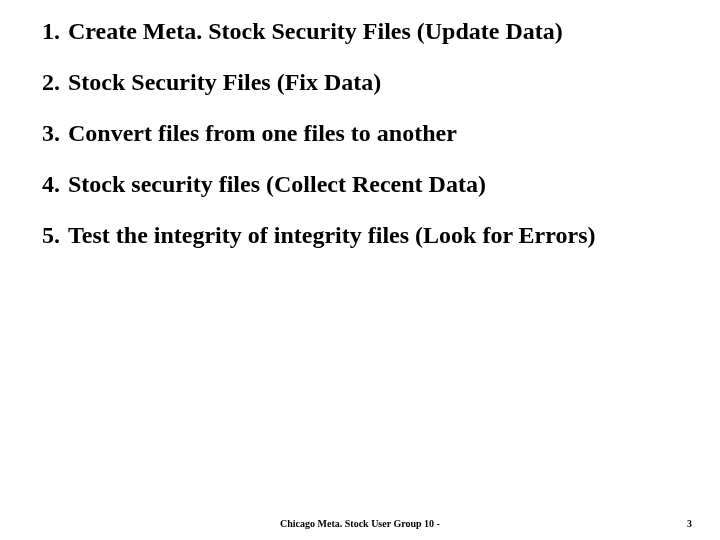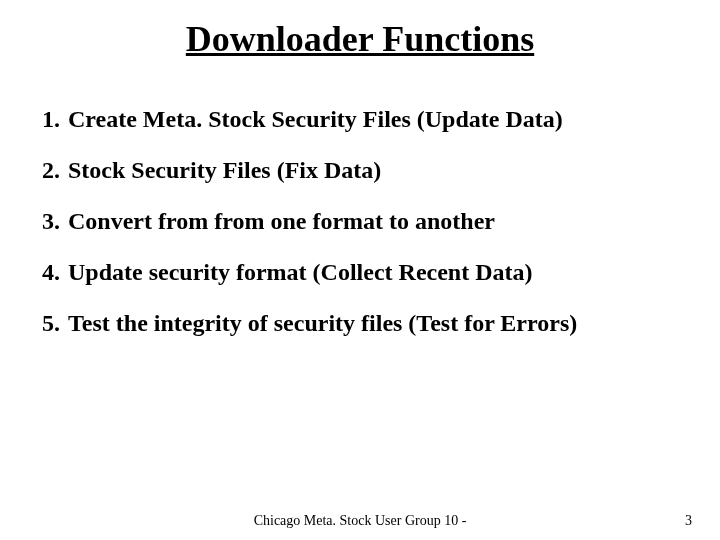--- a/index.html
+++ b/index.html
@@ -51,62 +51,61 @@
     }
     .footer {
       position: absolute;
       bottom: 10px;
       left: 0;
       width: 100%;
       padding: 0 28px;
       display: flex;
       justify-content: space-between;
       align-items: flex-start;
-      font-size: 14px;
-      font-weight: normal;
+      font-size: 10px;
+      font-weight: bold;
     }
     .footer-left {
       width: 100px;
     }
     .footer-center {
       flex: 1;
       text-align: center;
       line-height: 1.2;
     }
     .footer-right {
       width: 100px;
       text-align: right;
     }
   </style>
 </head>
 <body>
 
 <div class="slide">
-  <h1 class="title">Downloader Functions</h1>
 
   <ol class="list">
     <li class="list-item">
       <span class="list-number">1.</span>
       <span class="list-text">Create Meta. Stock Security Files (Update Data)</span>
     </li>
     <li class="list-item">
       <span class="list-number">2.</span>
       <span class="list-text">Stock Security Files (Fix Data)</span>
     </li>
     <li class="list-item">
       <span class="list-number">3.</span>
-      <span class="list-text">Convert from from one format to another</span>
+      <span class="list-text">Convert files from one files to another</span>
     </li>
     <li class="list-item">
       <span class="list-number">4.</span>
-      <span class="list-text">Update security format (Collect Recent Data)</span>
+      <span class="list-text">Stock security files (Collect Recent Data)</span>
     </li>
     <li class="list-item">
       <span class="list-number">5.</span>
-      <span class="list-text">Test the integrity of security files (Test for Errors)</span>
+      <span class="list-text">Test the integrity of integrity files (Look for Errors)</span>
     </li>
   </ol>
 
   <div class="footer">
     <div class="footer-left"></div>
     <div class="footer-center">
       <div>Chicago Meta. Stock User Group 10 -</div>
     </div>
     <div class="footer-right">3</div>
   </div>

